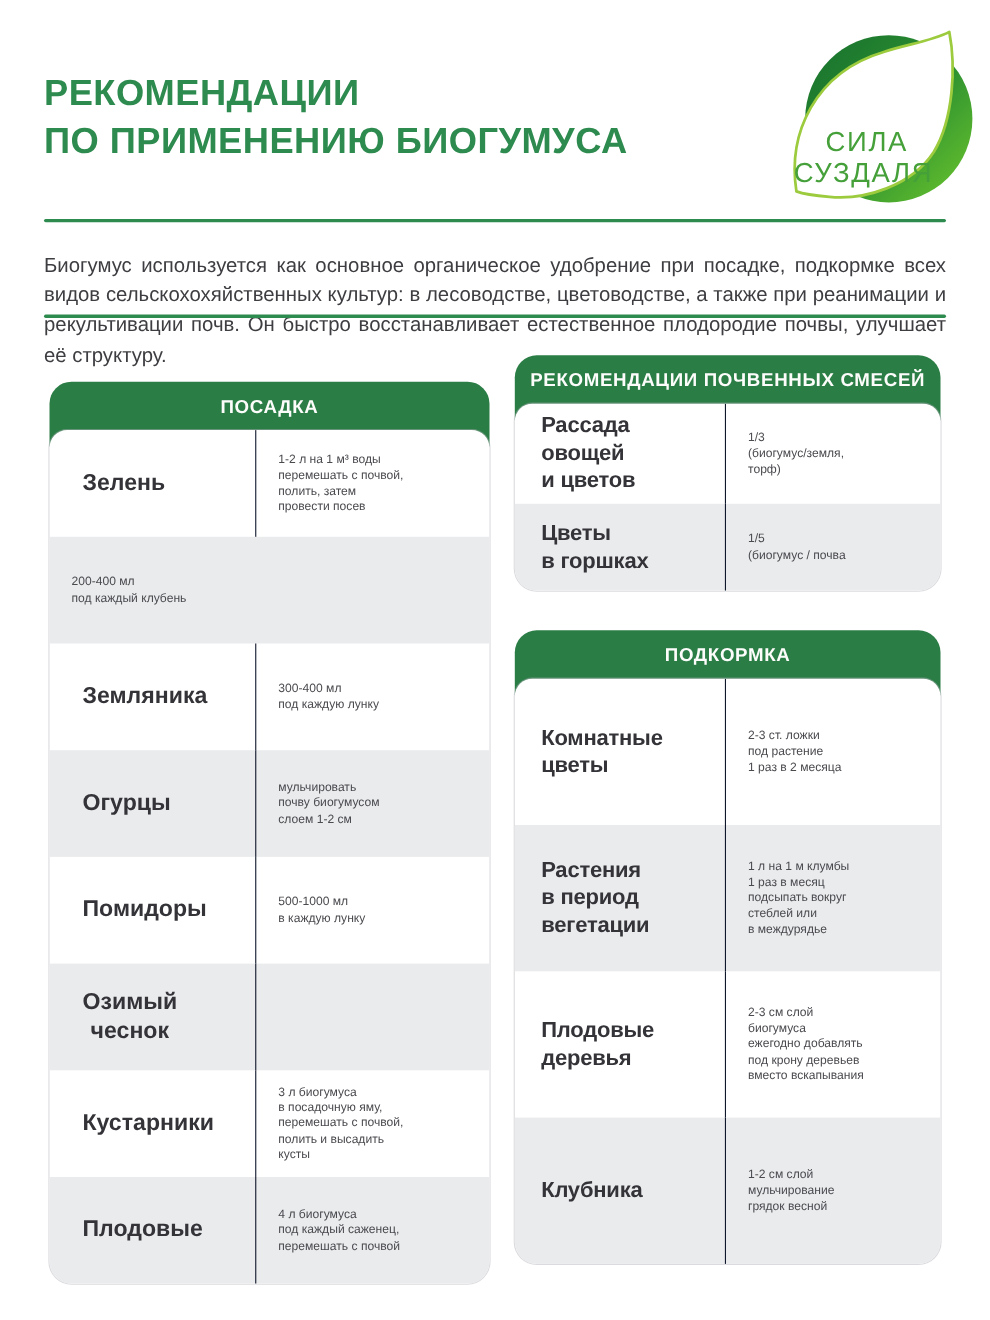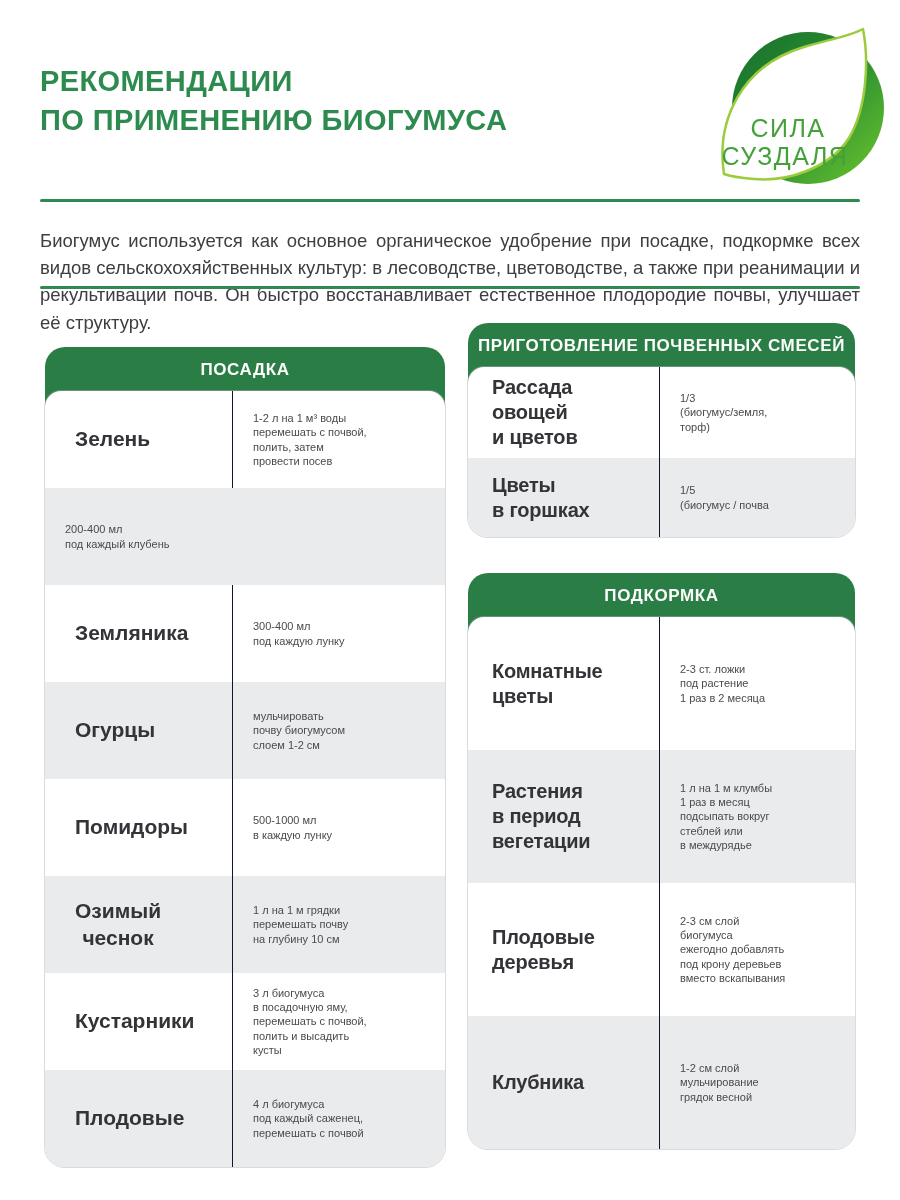--- a/index.html
+++ b/index.html
@@ -4,21 +4,21 @@
 <style>
   html,body { margin:0; padding:0; background:#ffffff; }
   .page {
     position:relative; width:900px; height:1200px; background:#ffffff;
     font-family:"Liberation Sans","DejaVu Sans",sans-serif; overflow:hidden;
   }
 
   
   .title {
     position:absolute; left:40px; top:62px;
-    font-size:29px; font-weight:bold; letter-spacing:0.4px;
+    font-size:33px; font-weight:bold; letter-spacing:0.4px;
     color:#2e8b4f; line-height:1.34;
   }
   .logo { position:absolute; top:26px; right:14px; width:198px; height:164px; }
   .logo svg { display:block; }
 
   
   .rule { position:absolute; left:40px; right:40px; height:3px; background:#2e8b4f; border-radius:2px; }
   .rule-top { top:199px; }
   .rule-bottom { top:286px; }
   .intro {
@@ -132,23 +132,20 @@
 слоем 1-2 см</div>
           </div>
           <div class="row">
             <div class="cell-label">Помидоры</div>
             <div class="cell-value">500-1000 мл
 в каждую лунку</div>
           </div>
           <div class="row">
             <div class="cell-label">Озимый
 чеснок</div>
-            <div class="cell-value">1 л на 1 м грядки
-перемешать почву
-на глубину 10 см</div>
           </div>
           <div class="row">
             <div class="cell-label">Кустарники</div>
             <div class="cell-value">3 л биогумуса
 в посадочную яму,
 перемешать с почвой,
 полить и высадить
 кусты</div>
           </div>
           <div class="row">
@@ -156,21 +153,21 @@
             <div class="cell-value">4 л биогумуса
 под каждый саженец,
 перемешать с почвой</div>
           </div>
         </div>
       </section>
     </div>
 
     <div class="col-right">
       <section class="card t-mixes">
-        <div class="thead">ПРИГОТОВЛЕНИЕ ПОЧВЕННЫХ СМЕСЕЙ</div>
+        <div class="thead">РЕКОМЕНДАЦИИ ПОЧВЕННЫХ СМЕСЕЙ</div>
         <div class="tbody">
           <div class="row">
             <div class="cell-label">Рассада овощей
 и цветов</div>
             <div class="cell-value">1/3
 (биогумус/земля,
 торф)</div>
           </div>
           <div class="row">
             <div class="cell-label">Цветы

